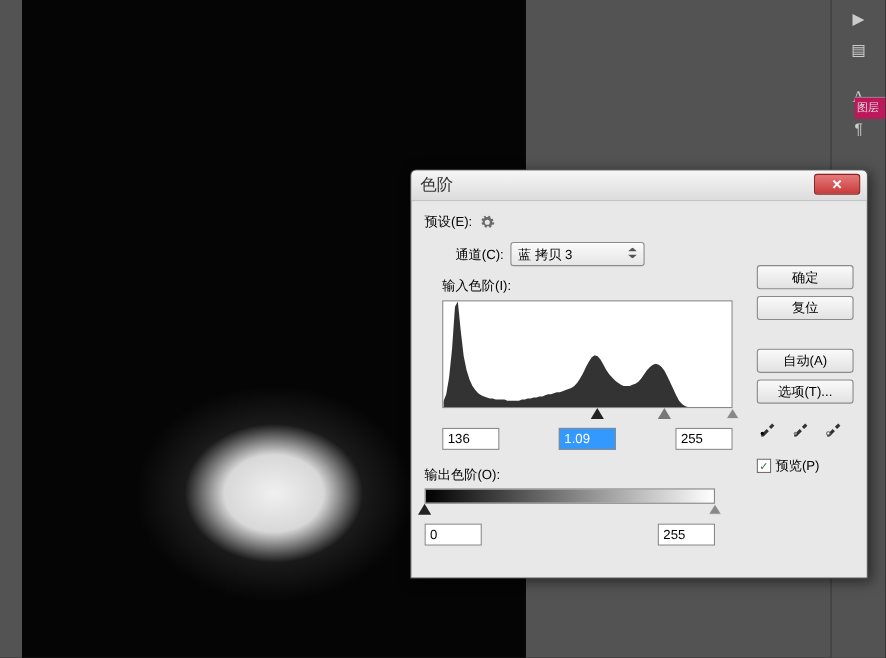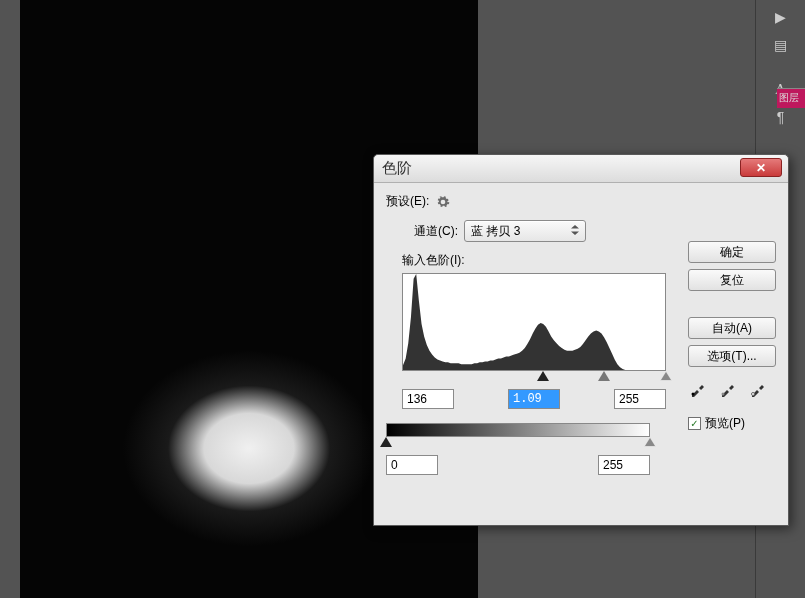--- a/index.html
+++ b/index.html
@@ -200,21 +200,20 @@
       width: 52px; height: 20px;
       border: 1px solid #8a8a8a;
       background: #fff;
       font-size: 12px;
       padding: 0 4px;
       text-align: left;
     }
     .num-input.selected {
       background: #3399ff;
       color: #fff;
-      font-family: Liberation Mono, monospace;
     }
     .out-section { margin-top: 14px; }
     .gradient-bar {
       width: 264px; height: 14px;
       background: linear-gradient(to right, #000, #fff);
       border: 1px solid #888;
     }
     .eyedroppers {
       display: flex;
       gap: 10px;
@@ -298,20 +297,21 @@
           <div class="tri white" id="tri-white" style="left: 264px;"></div>
         </div>
         <div class="input-row">
           <input class="num-input" value="136" style="">
           <input class="num-input selected" value="1.09" style="">
           <input class="num-input" value="255" style="">
         </div>
       </div>
 
       <div class="out-section">
+        <span class="fs-label">输出色阶(O):</span>
         <div class="gradient-bar"></div>
         <div class="slider-track">
           <div class="tri black" style="left:0"></div>
           <div class="tri white" style="left:264px"></div>
         </div>
         <div class="input-row">
           <input class="num-input" value="0" style="">
           <span></span>
           <input class="num-input" value="255" style="">
         </div>

